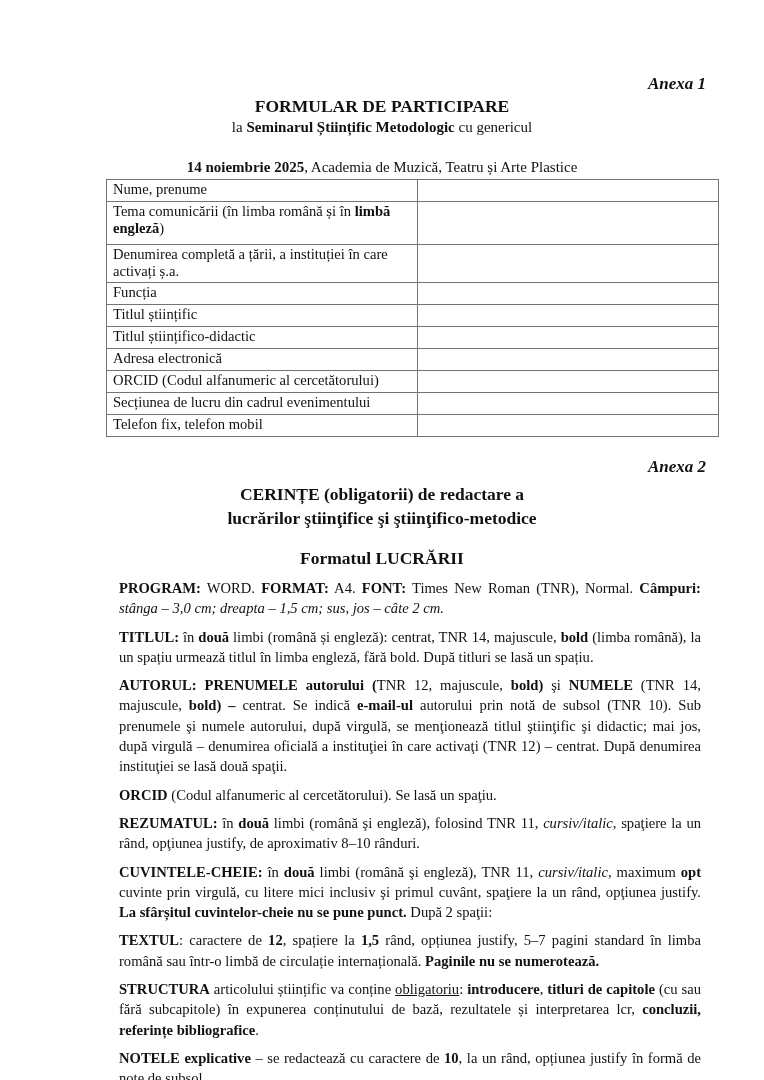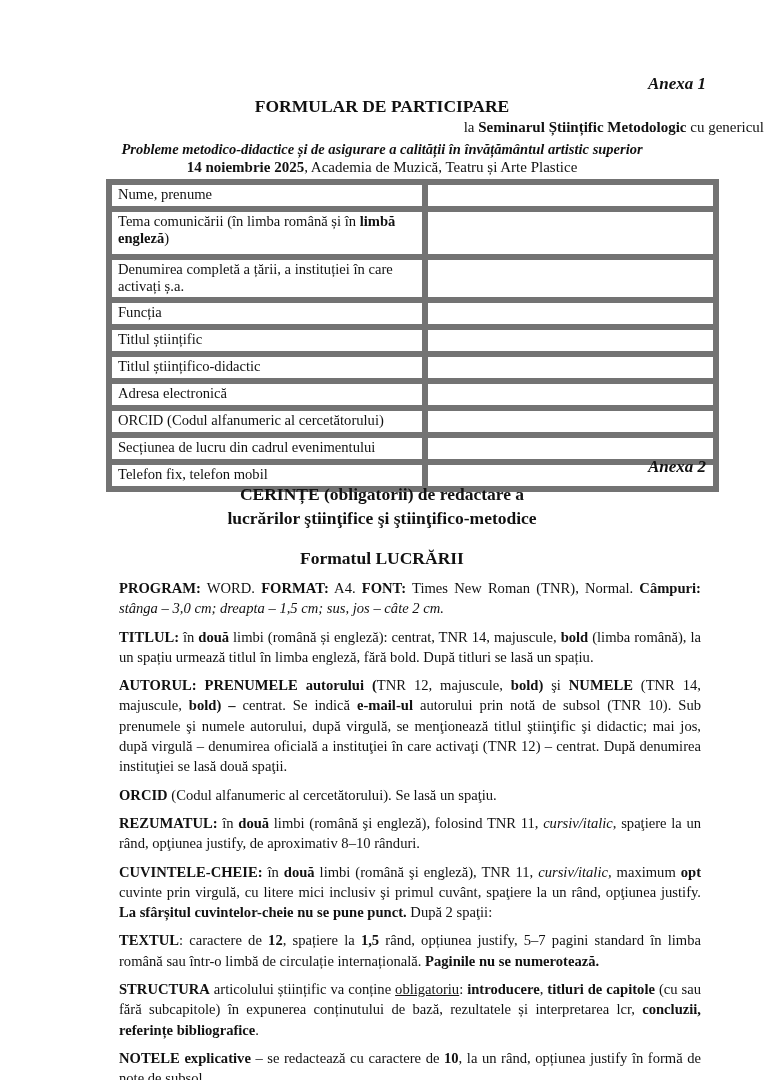--- a/index.html
+++ b/index.html
@@ -7,32 +7,32 @@
       width: 764px; height: 1080px; position: relative; overflow: hidden;
       font-family: "Liberation Serif", serif; color: #111;
     }
     .page { position: absolute; left: 0; top: 0; width: 764px; height: 812px; }
     .anexa {
       position: absolute; right: 58px; font-style: italic; font-weight: bold;
       font-size: 17px;
     }
     .center { position: absolute; left: 0; width: 764px; text-align: center; }
     .title1 { font-weight: bold; font-size: 17.5px; top: 96px; }
-    .sub1 { font-size: 15px; top: 119px; text-align: right; }
+    .sub1 { font-size: 15px; top: 119px; }
     .sub2 { font-size: 14.5px; top: 141px; font-weight: bold; font-style: italic; }
     .sub3 { font-size: 15px; top: 159px; }
     b { font-weight: bold; }
     i { font-style: italic; }
 
     table.form {
       position: absolute; left: 106px; top: 179px; width: 613px;
       border-collapse: collapse; font-size: 14.6px; line-height: 17px;
     }
     table.form td {
-      border: 6px solid #737373; padding: 1px 6px 2px 6px; vertical-align: top;
+      border: 1px solid #737373; padding: 1px 6px 2px 6px; vertical-align: top;
     }
     table.form td.label { width: 298px; }
     table.form tr.r1 td { height: 18px; }
     table.form tr.r2 td { height: 39px; }
     table.form tr.r3 td { height: 34px; }
     table.form tr.rs td { height: 18px; }
 
     .title2 { font-weight: bold; font-size: 17.5px; line-height: 24px; top: 482px; }
     .title3 { font-weight: bold; font-size: 17.5px; top: 548px; }
 
@@ -45,21 +45,20 @@
     .ul { text-decoration: underline; }
   </style>
 </head>
 <body>
 
 <div class="page">
 
   <div class="anexa" style="top:74px;">Anexa 1</div>
   <div class="center title1">FORMULAR DE PARTICIPARE</div>
   <div class="center sub1"><span>la </span><b>Seminarul Științific Metodologic</b><span> cu genericul</span></div>
-  <div class="center sub2">Probleme metodico-didactice și de asigurare a calității în învățământul artistic superior</div>
   <div class="center sub3"><b>14 noiembrie 2025</b><span>, Academia de Muzică, Teatru și Arte Plastice</span></div>
 
   <table class="form">
     <tbody>
         <tr class="r1">
       <td class="label">Nume, prenume</td>
       <td></td>
     </tr>
     <tr class="r2">
       <td class="label"><span>Tema comunicării (în limba română și în </span><b>limbă engleză</b><span>)</span></td>

